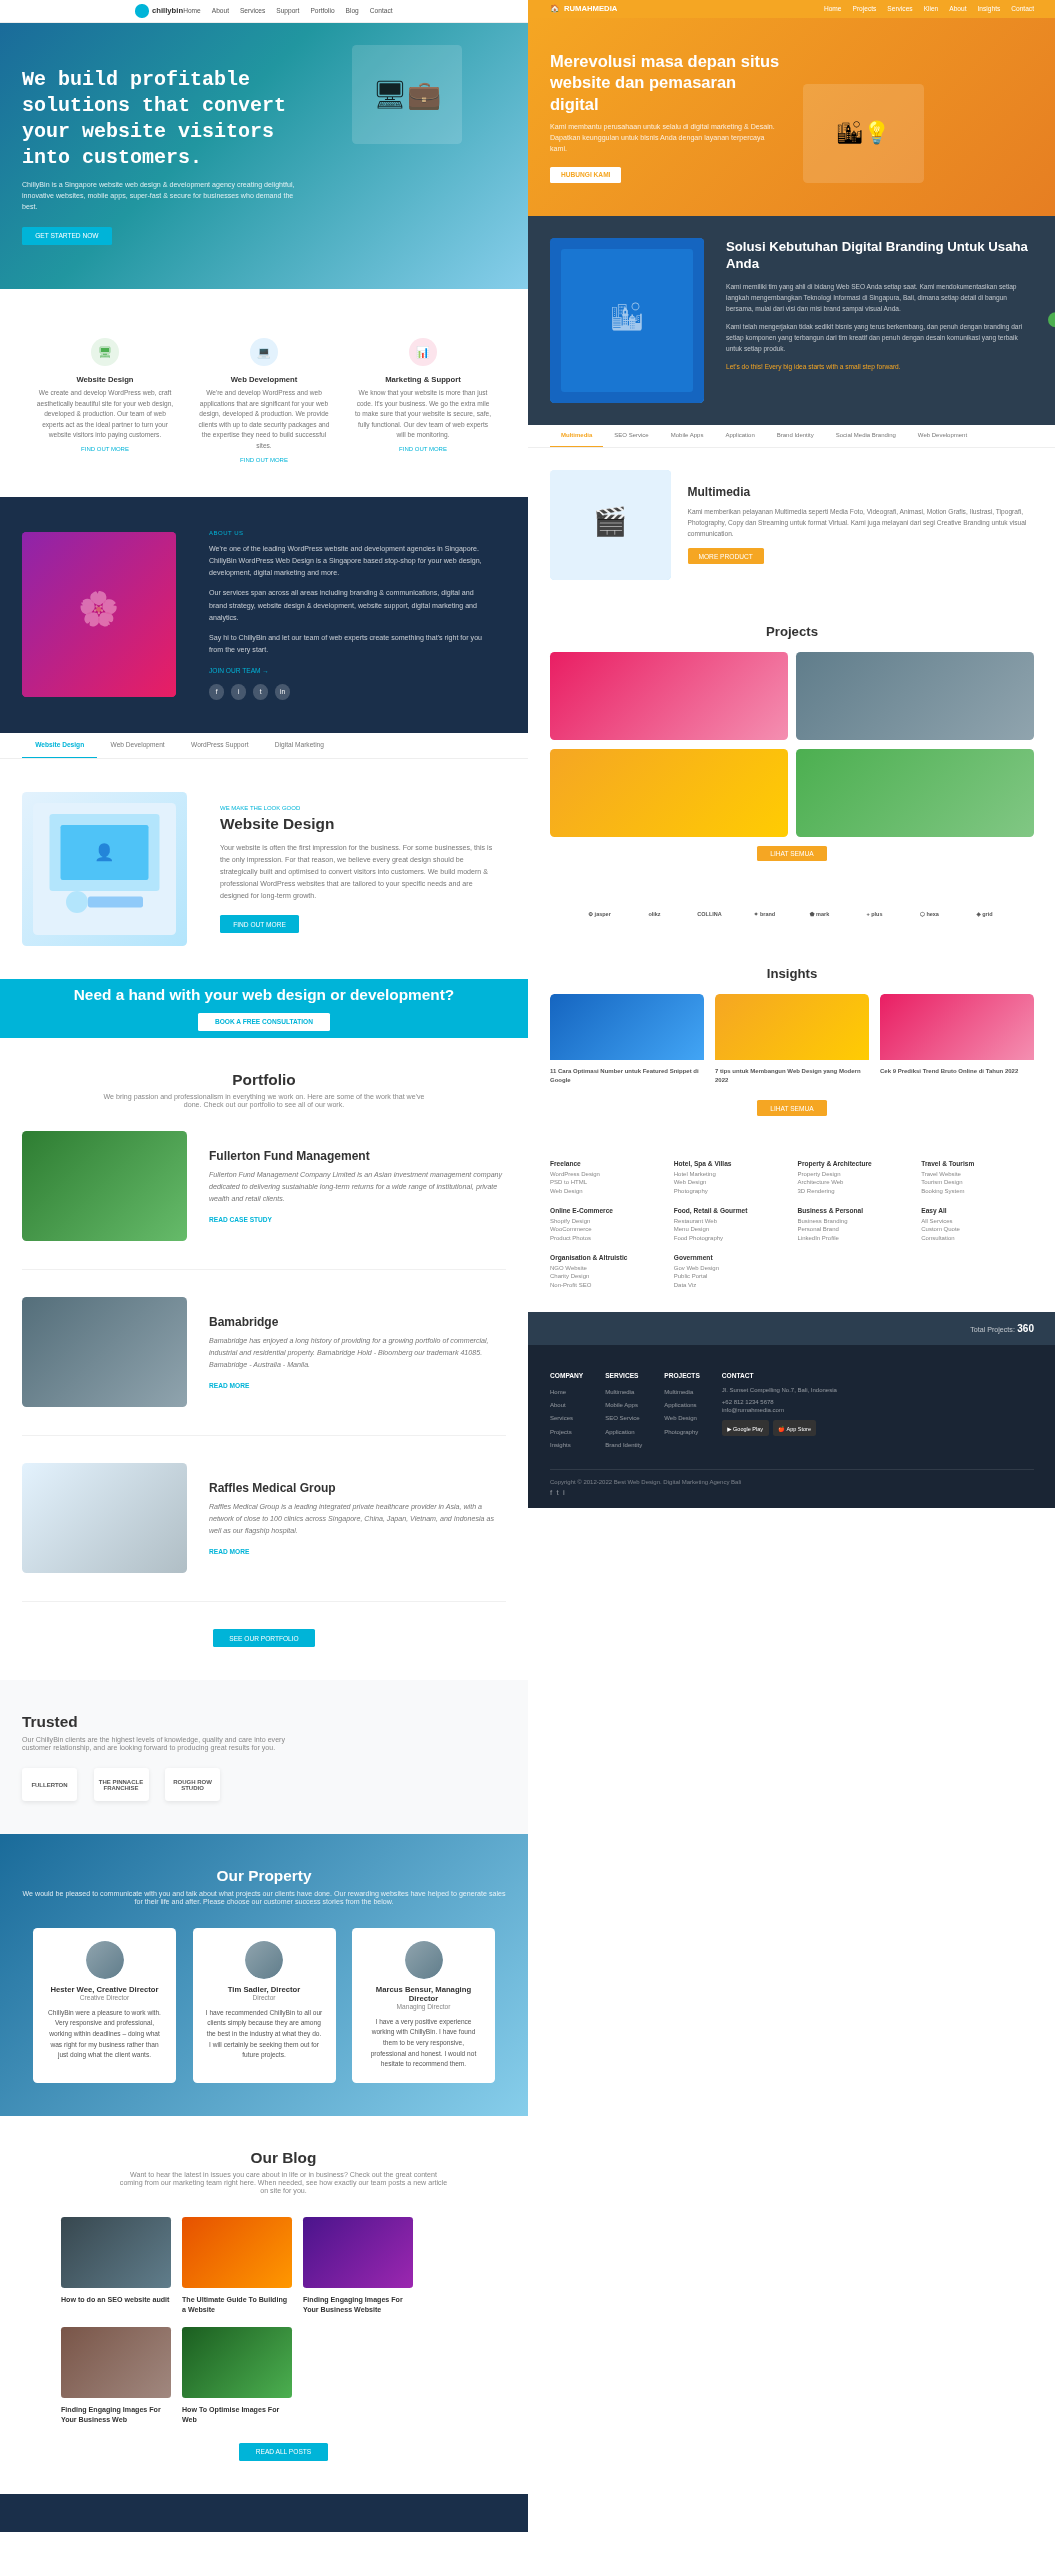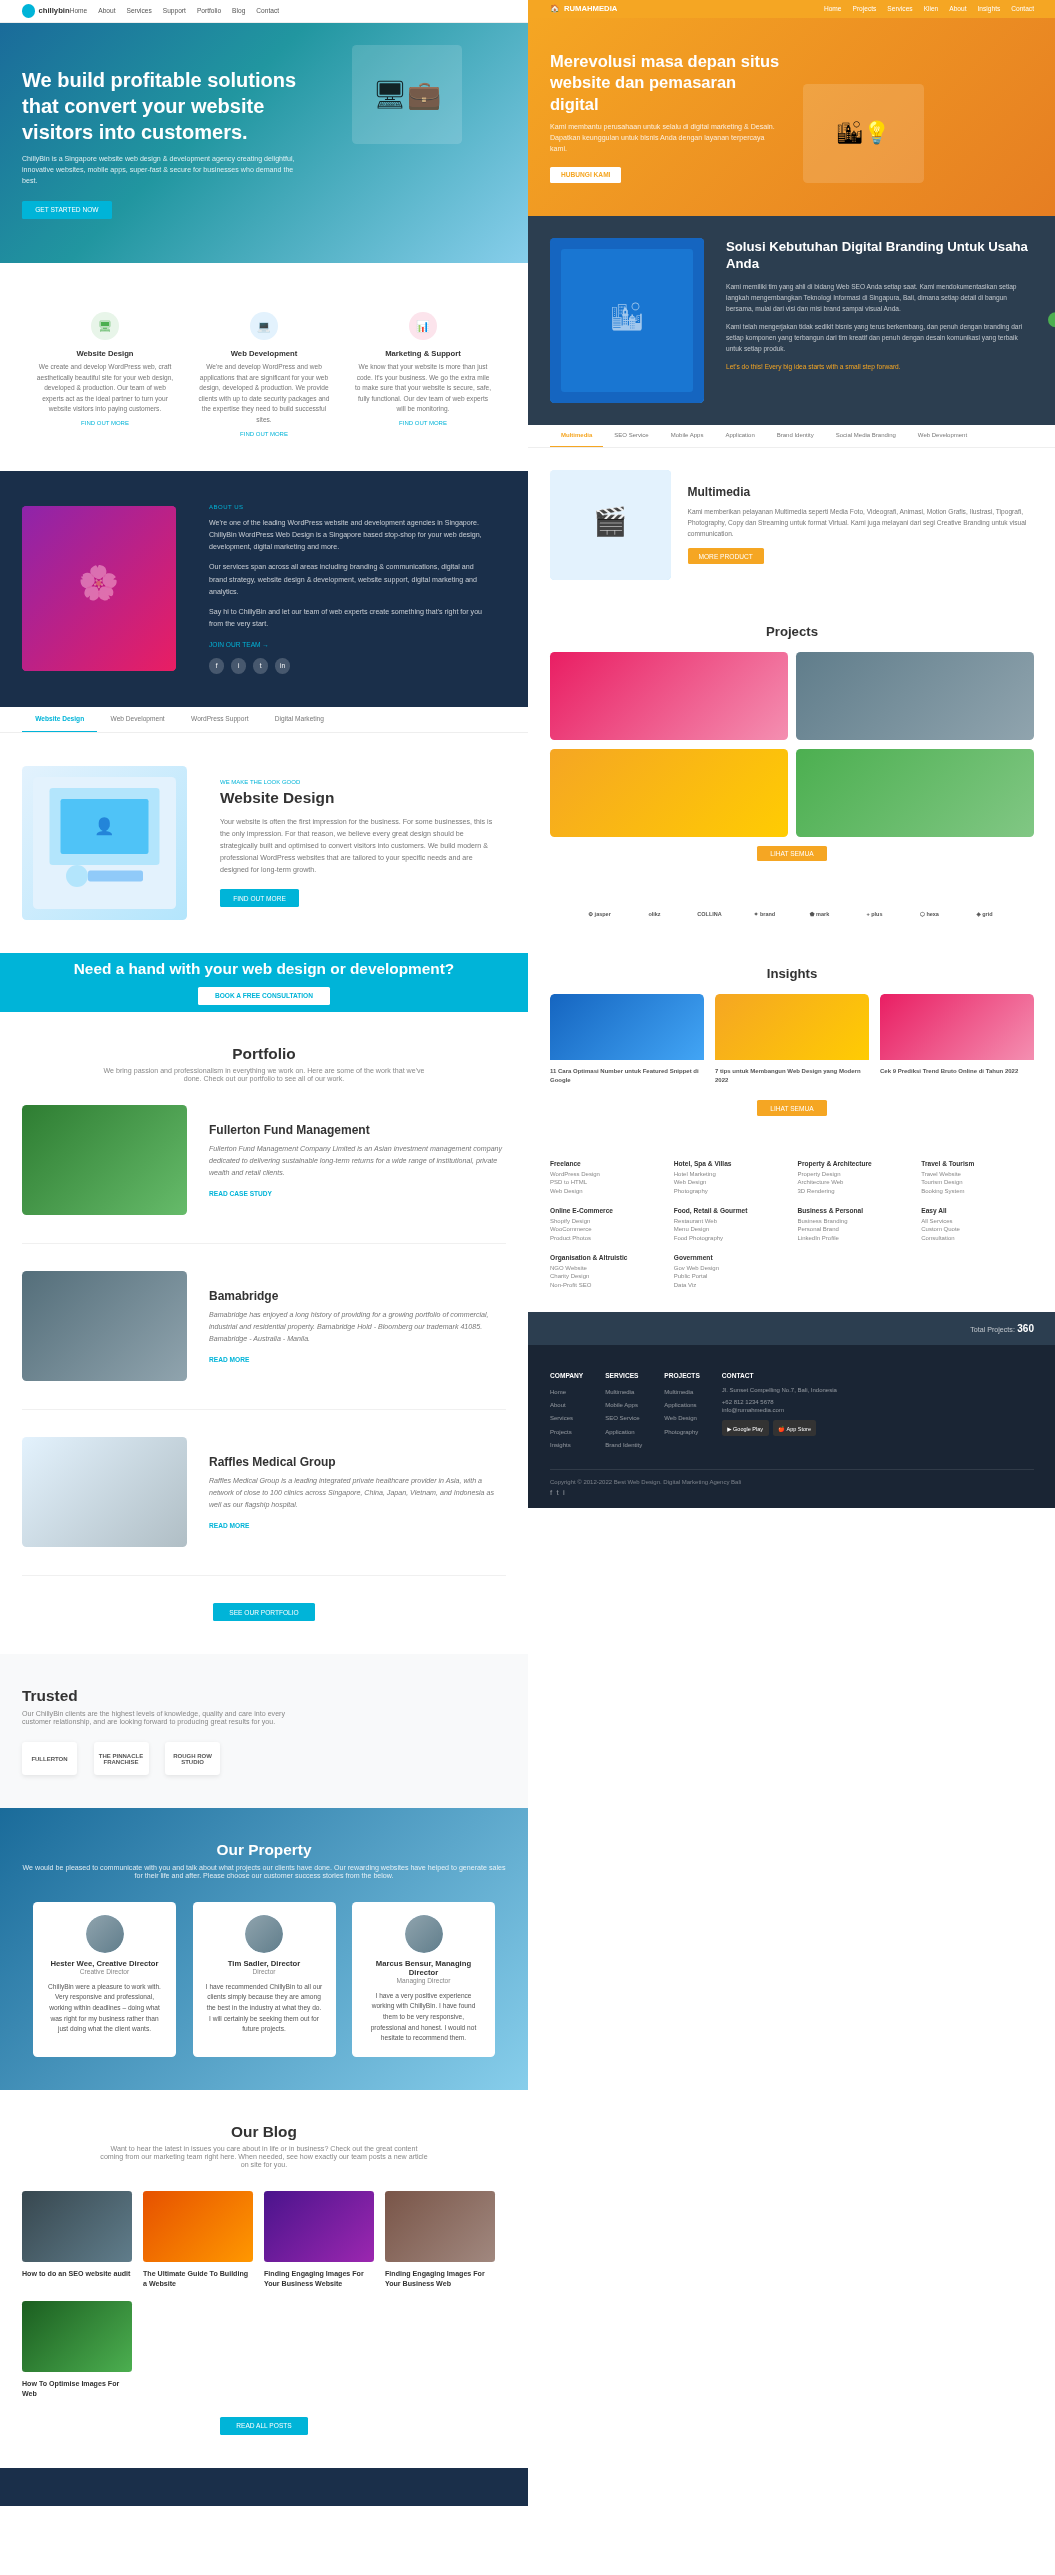--- a/index.html
+++ b/index.html
@@ -3,21 +3,21 @@
   <meta charset="utf-8">
   <style>
     * { margin: 0; padding: 0; box-sizing: border-box; }
     body { font-family: Arial, sans-serif; width: 1056px; }
 
     
     .nav-chillybin {
       background: #fff;
       display: flex;
       align-items: center;
-      justify-content: flex-start;
+      justify-content: center;
       padding: 4.4px 22px;
       border-bottom: 0.5px solid #eee;
       position: relative;
       z-index: 10;
     }
     .nav-logo { display: flex; align-items: center; gap: 3.3px; font-weight: bold; font-size: 7.7px; color: #333; }
     .nav-logo-icon { width: 13.2px; height: 13.2px; background: #00b4d8; border-radius: 50%; }
     .nav-links { display: flex; gap: 11px; }
     .nav-links a { text-decoration: none; color: #555; font-size: 6.6px; }
 
@@ -25,21 +25,21 @@
     .hero-section {
       background: linear-gradient(135deg, #1a6b9a 0%, #2196a0 40%, #87ceeb 100%);
       padding: 44px 22px;
       min-height: 209px;
       display: flex;
       align-items: center;
       position: relative;
       overflow: hidden;
     }
     .hero-content { max-width: 275px; }
-    .hero-title { font-size: 20px; font-weight: bold; color: #fff; line-height: 1.3; margin-bottom: 8.8px; }
+    .hero-title { font-size: 20px; font-weight: bold; color: #fff; line-height: 1.3; margin-bottom: 8.8px; font-family: Liberation Mono, monospace; }
     .hero-desc { font-size: 7.1px; color: rgba(255,255,255,0.85); line-height: 1.6; margin-bottom: 13.2px; }
     .hero-btn { background: #00b4d8; color: #fff; border: none; padding: 5.5px 13.2px; font-size: 6.6px; cursor: pointer; border-radius: 1.6px; }
     .hero-illustration { position: absolute; right: 66px; top: 22px; }
     .hero-illustration .iso-box { width: 110px; height: 99px; background: rgba(255,255,255,0.15); border-radius: 4.4px; display: flex; align-items: center; justify-content: center; }
 
     
     .services-section { padding: 33px 22px; background: #fff; }
     .services-grid { display: flex; gap: 22px; justify-content: center; margin-top: 16.5px; }
     .service-card { text-align: center; max-width: 137px; }
     .service-icon { width: 27.5px; height: 27.5px; border-radius: 50%; margin: 0 auto 8.8px; display: flex; align-items: center; justify-content: center; font-size: 11px; }
@@ -111,21 +111,21 @@
     .clients-desc { font-size: 7.1px; color: rgba(255,255,255,0.85); margin-bottom: 22px; }
     .clients-grid { display: flex; gap: 16.5px; justify-content: center; }
     .client-card { background: #fff; border-radius: 4.4px; padding: 13.2px; width: 143px; text-align: center; }
     .client-avatar { width: 38px; height: 38px; border-radius: 50%; background: #e3f2fd; margin: 0 auto 6.6px; overflow: hidden; }
     .client-avatar-inner { width: 100%; height: 100%; background: linear-gradient(135deg, #90a4ae, #607d8b); border-radius: 50%; }
     .client-name { font-size: 7.7px; font-weight: bold; color: #333; }
     .client-role { font-size: 6.6px; color: #888; margin-bottom: 6.6px; }
     .client-quote { font-size: 6.6px; color: #555; line-height: 1.6; }
 
     
-    .blog-section { padding: 33px 22px; background: #fff; }
+    .blog-section { padding: 33px 22px; background: #fff; margin-left: 39px; }
     .blog-grid { display: flex; gap: 11px; flex-wrap: wrap; margin-top: 16.5px; }
     .blog-card { width: 110px; }
     .blog-img-placeholder { width: 110px; height: 71px; border-radius: 3.3px; margin-bottom: 6.6px; }
     .blog-img-1 { background: linear-gradient(135deg, #37474f, #607d8b); }
     .blog-img-2 { background: linear-gradient(135deg, #1565c0, #42a5f5); }
     .blog-img-3 { background: linear-gradient(135deg, #e65100, #ff9800); }
     .blog-img-4 { background: linear-gradient(135deg, #4a148c, #9c27b0); }
     .blog-img-5 { background: linear-gradient(135deg, #795548, #a1887f); }
     .blog-img-6 { background: linear-gradient(135deg, #1b5e20, #4caf50); }
     .blog-title { font-size: 7.1px; font-weight: bold; color: #333; line-height: 1.5; }

